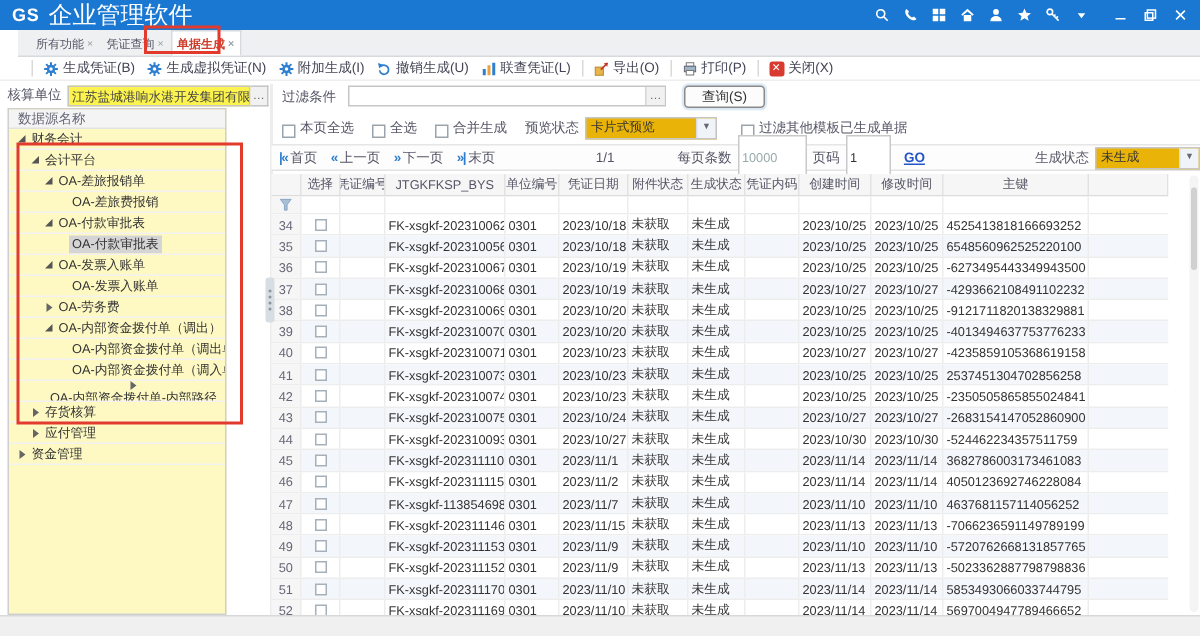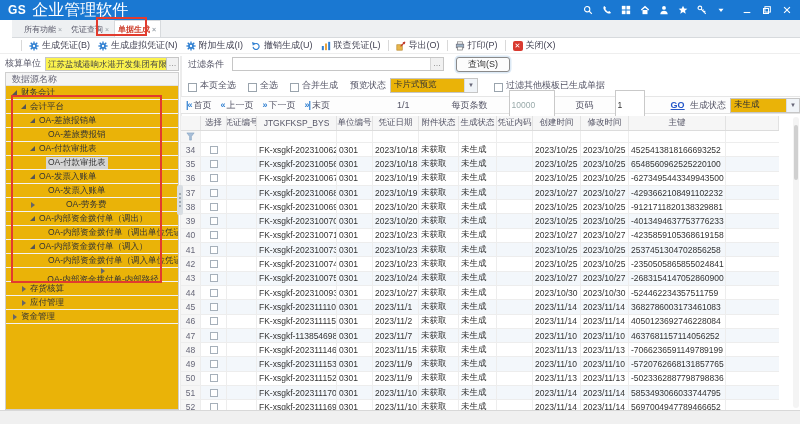--- a/index.html
+++ b/index.html
@@ -29,21 +29,21 @@
 .tbtn{display:flex;align-items:center;gap:3px;padding:0 4px;white-space:nowrap}
 .tbtn .icon{color:#2f7fd1}
 .tbtn .icon svg{width:10px;height:10px}
 .icon-close-red{width:10px;height:10px;background:#d93a30;border-radius:2px;color:#fff;font-size:7px;line-height:10px;text-align:center;font-weight:bold}
 
 
 .acct-row{position:absolute;top:56px;left:5px;width:174px;height:15px;display:flex;align-items:center;font-size:9px;color:#556}
 .acct-label{margin-right:4px;white-space:nowrap}
 .acct-input{flex:1;height:14px;background:#fcf34e;border:1px solid #c6c6c6;font-size:8.5px;color:#444;line-height:12px;padding:0 2px;white-space:nowrap;overflow:hidden}
 .mini-btn{width:12px;height:14px;border:1px solid #c6c6c6;border-left:none;background:#f1f1f1;font-size:8px;line-height:12px;text-align:center;color:#666;flex:none}
-.left-box{position:absolute;top:72px;left:5px;width:174px;height:338px;border:1px solid #cfcfcf;background:#eab308;overflow:hidden}
+.left-box{position:absolute;top:72px;left:5px;width:146px;height:338px;border:1px solid #cfcfcf;background:#fef9c3;overflow:hidden}
 .ds-header{height:13px;background:#f4f4f4;border-bottom:1px solid #e2e2e2;font-size:9px;color:#667;display:flex;align-items:center;padding-left:6px}
 .tree-row{height:14px;display:flex;align-items:center;font-size:8.5px;color:#333;border-bottom:1px solid #f2f2f2;white-space:nowrap;overflow:hidden}
 .tw{width:9px;display:flex;justify-content:center;align-items:center;flex:none}
 .arr-open{width:0;height:0;border-bottom:5px solid #555;border-left:5px solid transparent}
 .arr-closed{width:0;height:0;border-left:4px solid #666;border-top:3px solid transparent;border-bottom:3px solid transparent}
 .tree-label{padding:0 2px}
 .tree-row.selected .tree-label{background:#d5d5d5}
 
 
 .splitter{position:absolute;top:56px;bottom:14px;left:180px;width:2px;background:#ececec}
@@ -64,21 +64,21 @@
 .sel-arrow{margin-left:auto;width:13px;height:13px;background:#f0f4f8;border-left:1px solid #d8dde2;color:#667;font-size:6px;display:flex;align-items:center;justify-content:center;flex:none}
 .sel-preview{width:88px;margin-right:16px}
 .cb-other{margin-right:0}
 
 
 .pag-row{position:absolute;top:96px;left:181px;right:0;height:18px;border-top:1px solid #e6e6e6;border-bottom:1px solid #e2e2e2;background:#fdfdfd;display:flex;align-items:center;font-size:9px;color:#556;padding-left:5px}
 .nav-item{display:flex;align-items:center;gap:2px;margin-right:9px;white-space:nowrap}
 .nav-ico{color:#2f7fd1;font-size:9px;font-weight:bold;letter-spacing:-1px}
 .page-info{margin-left:58px}
 .ps-label{margin-left:42px;white-space:nowrap}
-.num-input{height:30px;border:1px solid #c9c9c9;font-size:8.5px;padding:0 2px;line-height:11px;margin:0 21px;background:#fff;display:flex;align-items:center}
+.num-input{height:30px;border:1px solid #c9c9c9;font-size:8.5px;padding:0 2px;line-height:11px;margin:0 4px;background:#fff;display:flex;align-items:center}
 .ps-input{width:46px;color:#9aa}
 .pg-input{width:30px;color:#333}
 .go-link{color:#2456c8;text-decoration:underline;font-weight:bold;font-size:9px;margin-left:5px}
 .status-wrap{margin-left:auto;display:flex;align-items:center;white-space:nowrap}
 .status-label{margin-right:4px}
 .sel-status{width:70px}
 
 
 .tablewrap{position:absolute;top:116px;left:181px;width:598px;bottom:14px;overflow:hidden;font-size:8.5px}
 .trow{display:flex;border-bottom:1px solid #ededed;height:14.3px;align-items:stretch;background:#fff}
@@ -344,41 +344,35 @@
       <div class="tree-row" style="padding-left: 22px;">
         <span class="tw">
           <i class="arr-open"></i>
         </span>
         <span class="tree-label">OA-发票入账单</span>
       </div>
       <div class="tree-row" style="padding-left: 31px;">
         <span class="tw"></span>
         <span class="tree-label">OA-发票入账单</span>
       </div>
-      <div class="tree-row" style="padding-left: 22px; gap: 27px;">
+      <div class="tree-row" style="padding-left: 22px;">
         <span class="tw">
           <i class="arr-closed"></i>
         </span>
         <span class="tree-label">OA-劳务费</span>
       </div>
       <div class="tree-row" style="padding-left: 22px;">
         <span class="tw">
           <i class="arr-open"></i>
         </span>
         <span class="tree-label">OA-内部资金拨付单（调出）</span>
       </div>
       <div class="tree-row" style="padding-left: 31px;">
         <span class="tw"></span>
         <span class="tree-label">OA-内部资金拨付单（调出单位凭证）</span>
-      </div>
-      <div class="tree-row" style="padding-left: 22px;">
-        <span class="tw">
-          <i class="arr-open"></i>
-        </span>
-        <span class="tree-label">OA-内部资金拨付单（调入）</span>
       </div>
       <div class="tree-row" style="padding-left: 31px;">
         <span class="tw"></span>
         <span class="tree-label">OA-内部资金拨付单（调入单位凭证）</span>
       </div>
       <div class="tree-row" style="padding-left: 22px; flex-direction: column;">
         <span class="tw">
           <i class="arr-closed"></i>
         </span>
         <span class="tree-label">OA-内部资金拨付单-内部路径</span>

